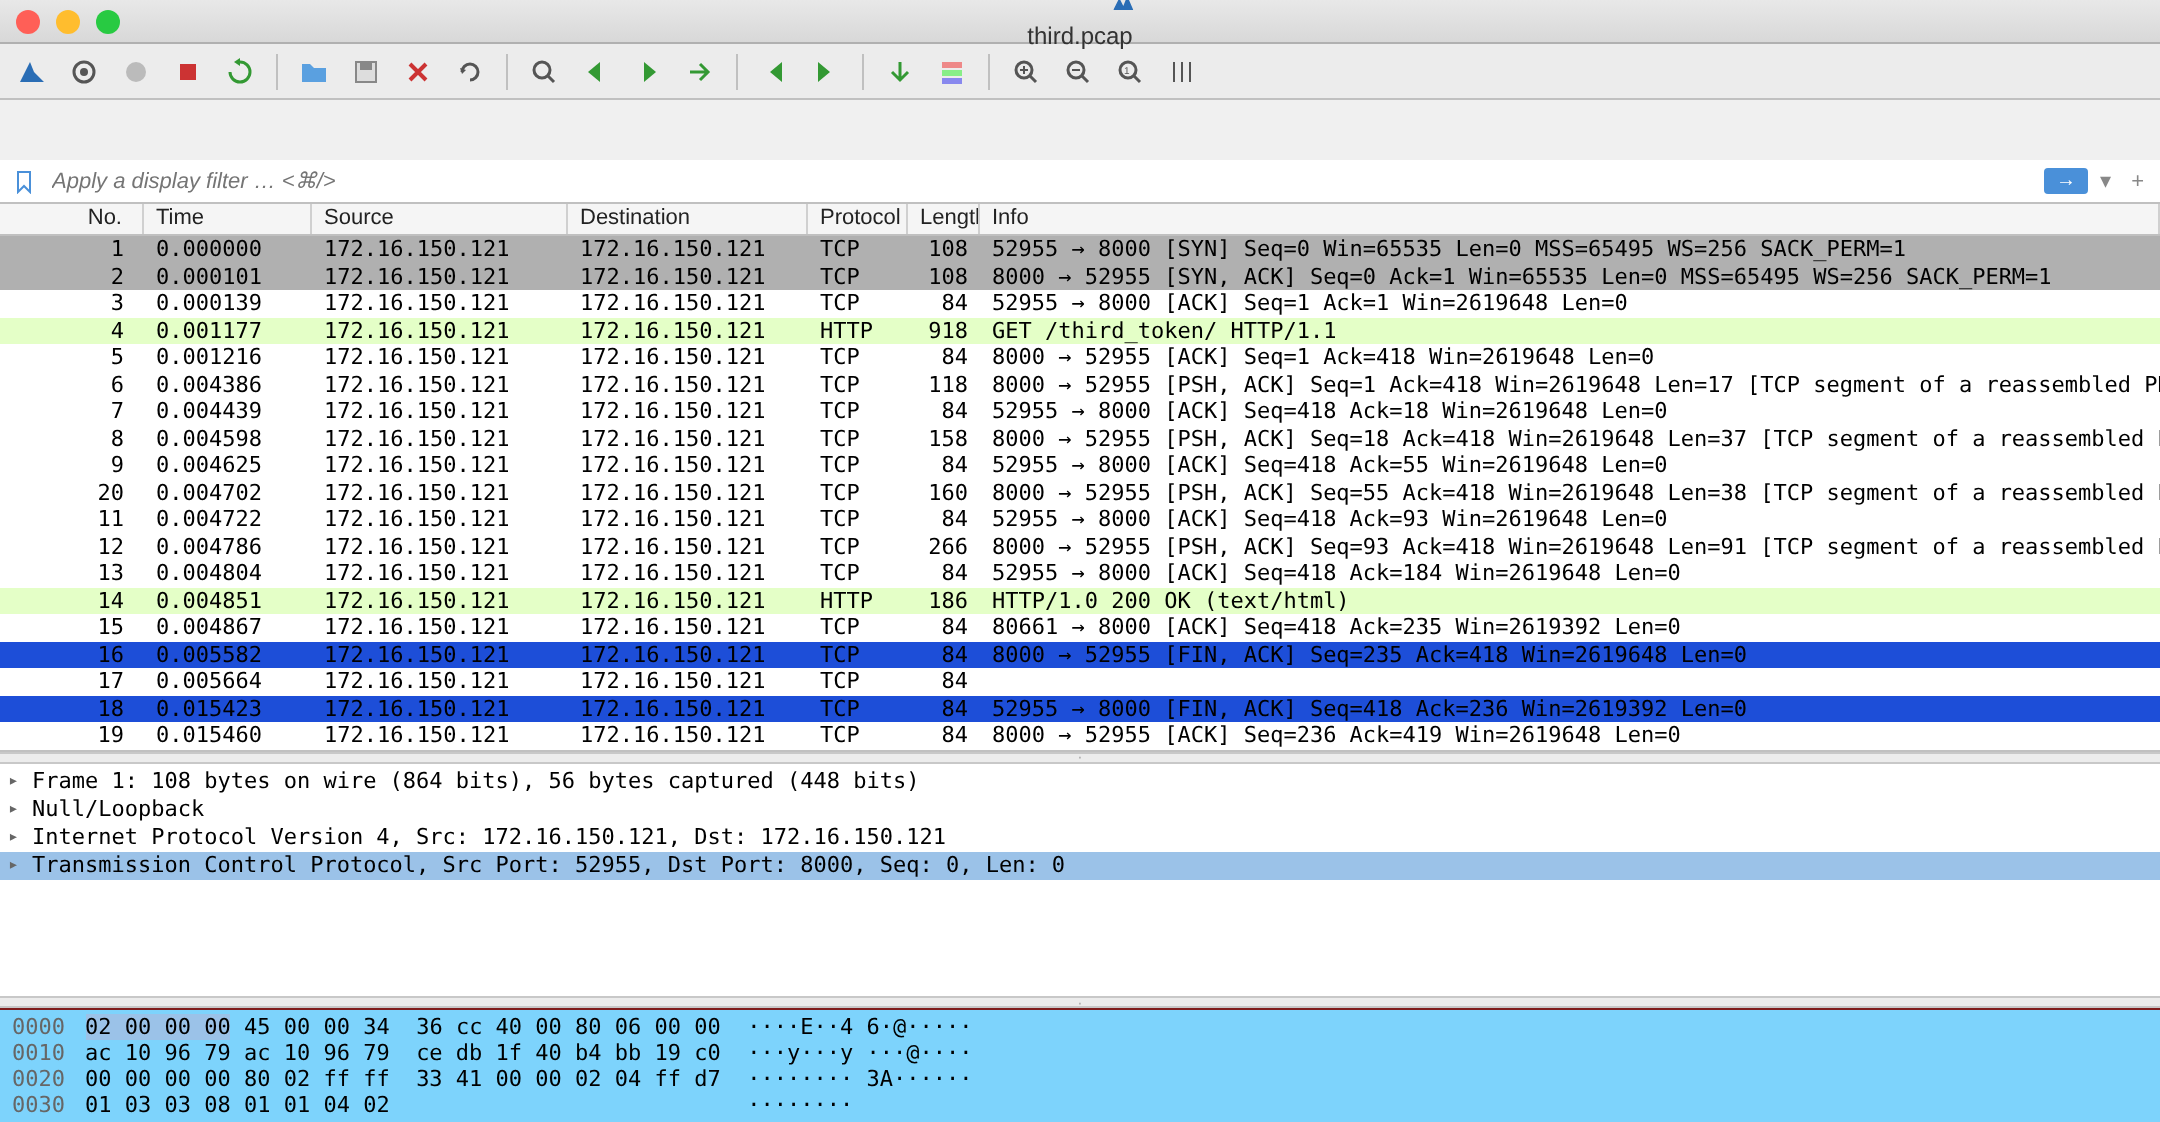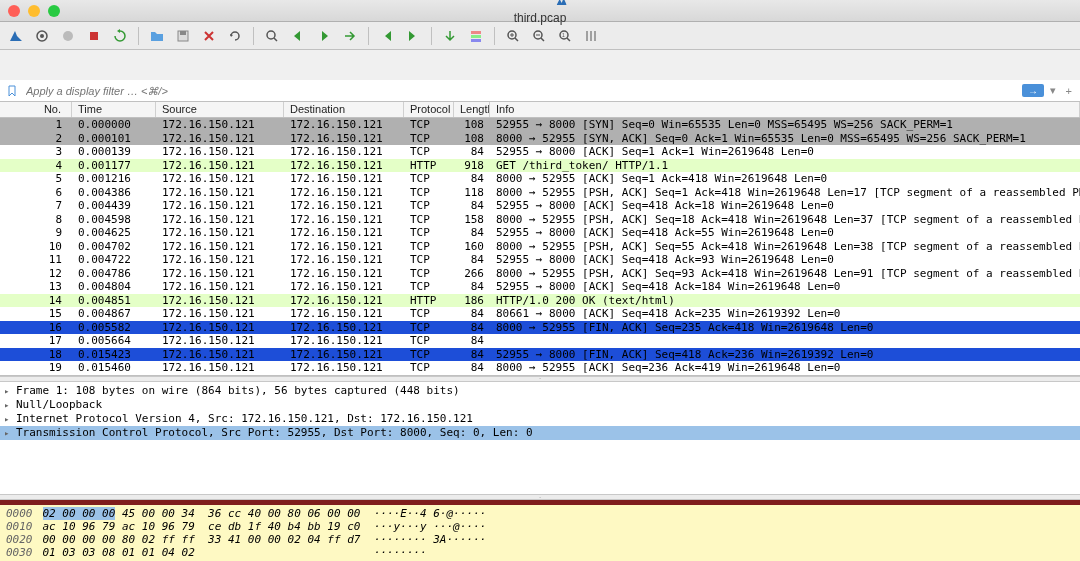--- a/index.html
+++ b/index.html
@@ -166,29 +166,28 @@
   line-height: 14px;
   cursor: default;
 }
 .tree-arrow {
   width: 12px;
   color: #666;
   font-size: 9px;
 }
 .tree-selected { background: #9bc2e8; }
 .bytes-pane {
-  background: #fef9c3;
+  background: #7dd3fc;
   font-family: "Menlo","Consolas",monospace;
   font-size: 11px;
   padding: 2px 6px;
-  border-top: 5px solid #7f1d1d;
+  border-top: 1px solid #7f1d1d;
   flex: 0 0 auto;
   white-space: pre;
   line-height: 13px;
-  font-style: italic;
 }
 .bytes-sel { background: #9bc2e8; }
 .addr { color: #666; margin-right: 10px; }
 svg { display: block; }
 </style>
 </head>
 <body>
 
 <div class="titlebar">
   <div class="window-controls">
@@ -435,21 +434,21 @@
       <div class="prow prow-default">
         <div class="col-no">9</div>
         <div class="col-time">0.004625</div>
         <div class="col-src">172.16.150.121</div>
         <div class="col-dst">172.16.150.121</div>
         <div class="col-proto">TCP</div>
         <div class="col-len">84</div>
         <div class="col-info">52955 → 8000 [ACK] Seq=418 Ack=55 Win=2619648 Len=0</div>
       </div>
       <div class="prow prow-default">
-        <div class="col-no">10</div>
+        <div class="col-no">20</div>
         <div class="col-time">0.004702</div>
         <div class="col-src">172.16.150.121</div>
         <div class="col-dst">172.16.150.121</div>
         <div class="col-proto">TCP</div>
         <div class="col-len">160</div>
         <div class="col-info">8000 → 52955 [PSH, ACK] Seq=55 Ack=418 Win=2619648 Len=38 [TCP segment of a reassembled PDU]</div>
       </div>
       <div class="prow prow-default">
         <div class="col-no">11</div>
         <div class="col-time">0.004722</div>

